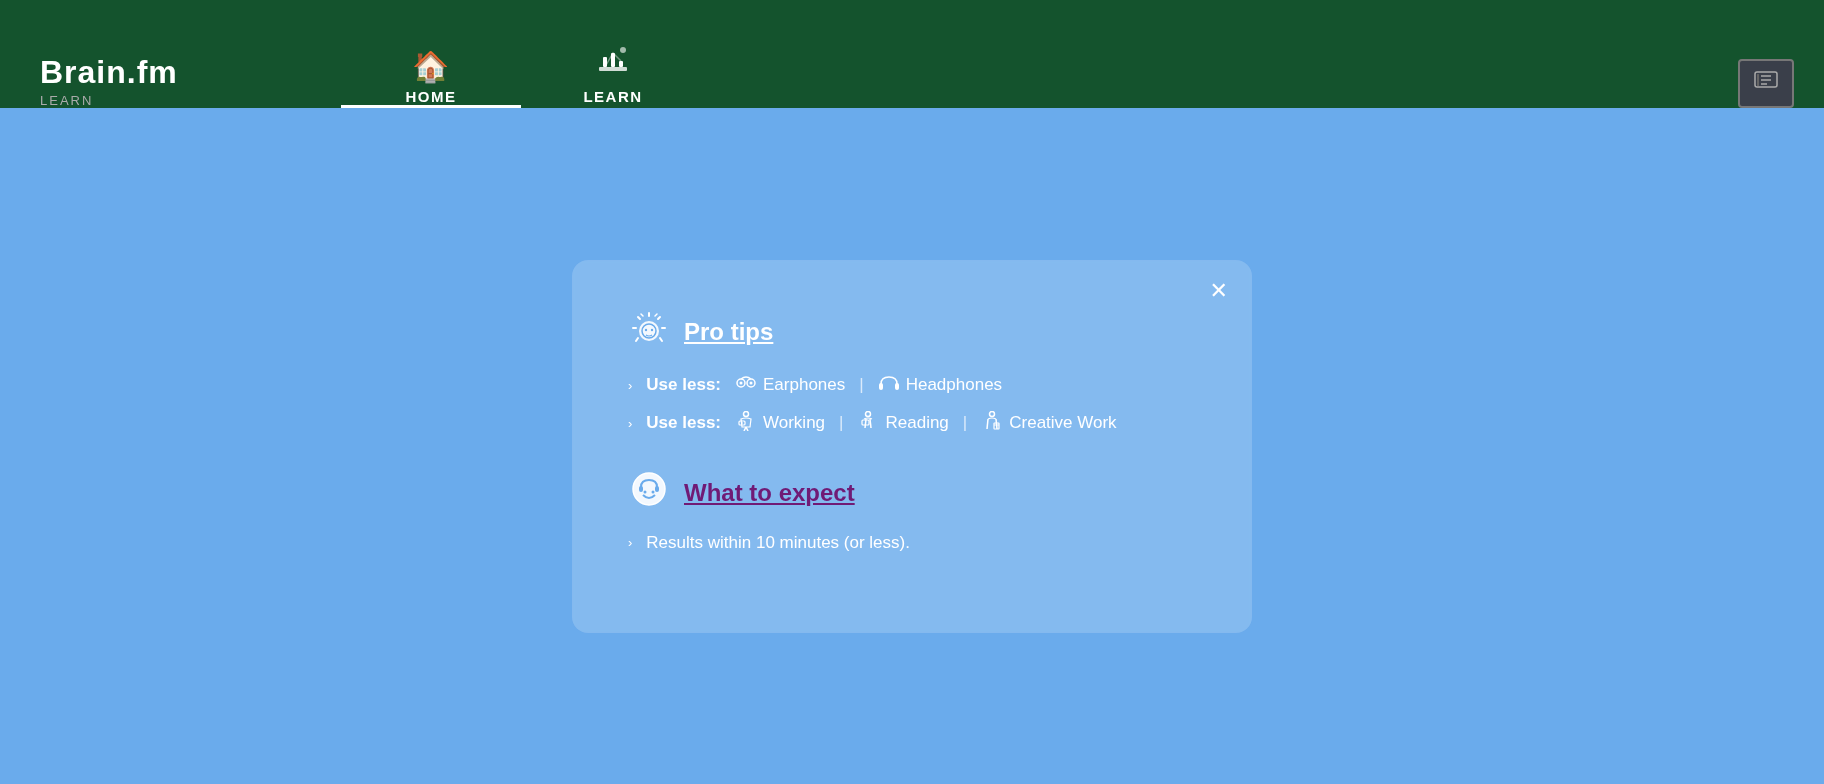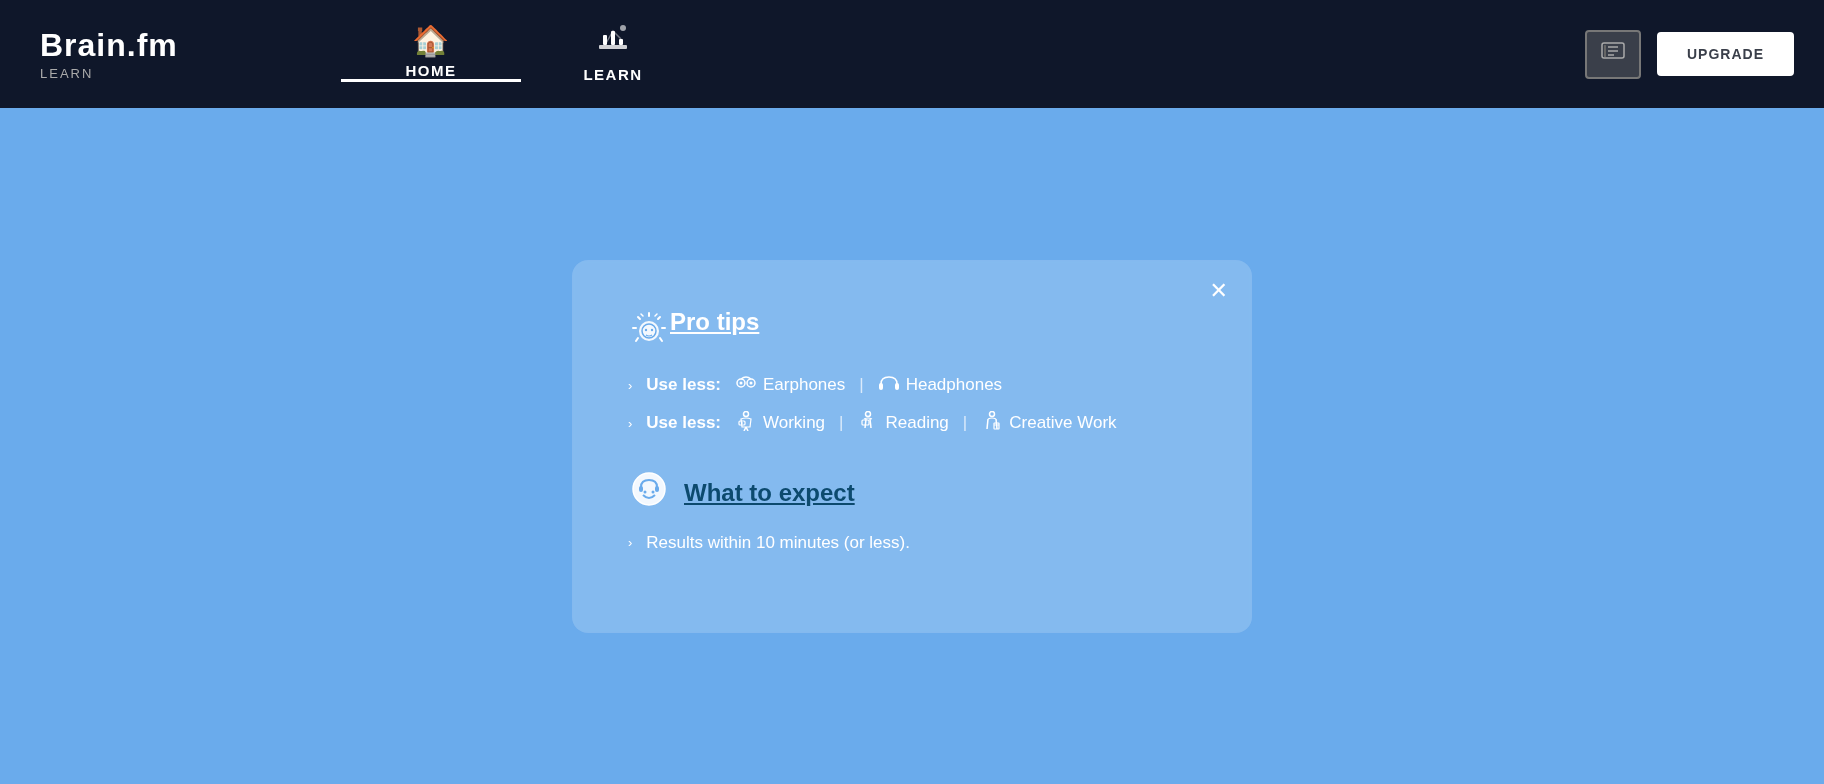--- a/index.html
+++ b/index.html
@@ -8,22 +8,22 @@
       font-family: 'Arial', sans-serif;
       background-color: #6aabec;
       min-height: 784px;
       width: 1824px;
       overflow: hidden;
     }
 
     
     .navbar {
       display: flex;
-      align-items: center;
-      background-color: #0f172a;
+      align-items: flex-end;
+      background-color: #14532d;
       height: 108px;
       width: 100%;
     }
 
     .nav-logo {
       display: flex;
       flex-direction: column;
       justify-content: center;
       padding: 0 40px;
       min-width: 340px;
@@ -141,21 +141,22 @@
       line-height: 1;
     }
 
     
     .section {
       margin-bottom: 32px;
     }
 
     .section-header {
       display: flex;
-      align-items: flex-start;
+      align-items: center;
+      gap: 14px;
       margin-bottom: 18px;
     }
 
     .section-icon {
       font-size: 36px;
       line-height: 1;
     }
 
     .section-title {
       font-size: 24px;
@@ -203,21 +204,21 @@
     }
 
     .expect-icon {
       font-size: 36px;
     }
 
     .expect-title {
       font-size: 24px;
       font-weight: bold;
       text-decoration: underline;
-      color: #0c4a6e;
+      color: #701a75;
     }
 
     .expect-row {
       display: flex;
       align-items: center;
       gap: 10px;
       font-size: 17px;
     }
   </style>
 </head>
@@ -263,21 +264,20 @@
   <div class="nav-right">
     <button class="nav-profile-btn">
       <svg width="24" height="20" viewBox="0 0 24 20" fill="none">
         <rect x="1" y="1" width="22" height="15" rx="2" stroke="#aaa" stroke-width="1.5" fill="none"></rect>
         <line x1="7" y1="5" x2="17" y2="5" stroke="#aaa" stroke-width="1.5"></line>
         <line x1="7" y1="9" x2="17" y2="9" stroke="#aaa" stroke-width="1.5"></line>
         <line x1="7" y1="13" x2="13" y2="13" stroke="#aaa" stroke-width="1.5"></line>
         <rect x="3" y="3" width="2" height="12" rx="0.5" fill="#666"></rect>
       </svg>
     </button>
-    <button class="nav-upgrade-btn">UPGRADE</button>
   </div>
 </nav>
 
 <div class="main">
   <div class="card">
 
     <button class="card-close">✕</button>
 
     <div class="section">
       <div class="section-header">

